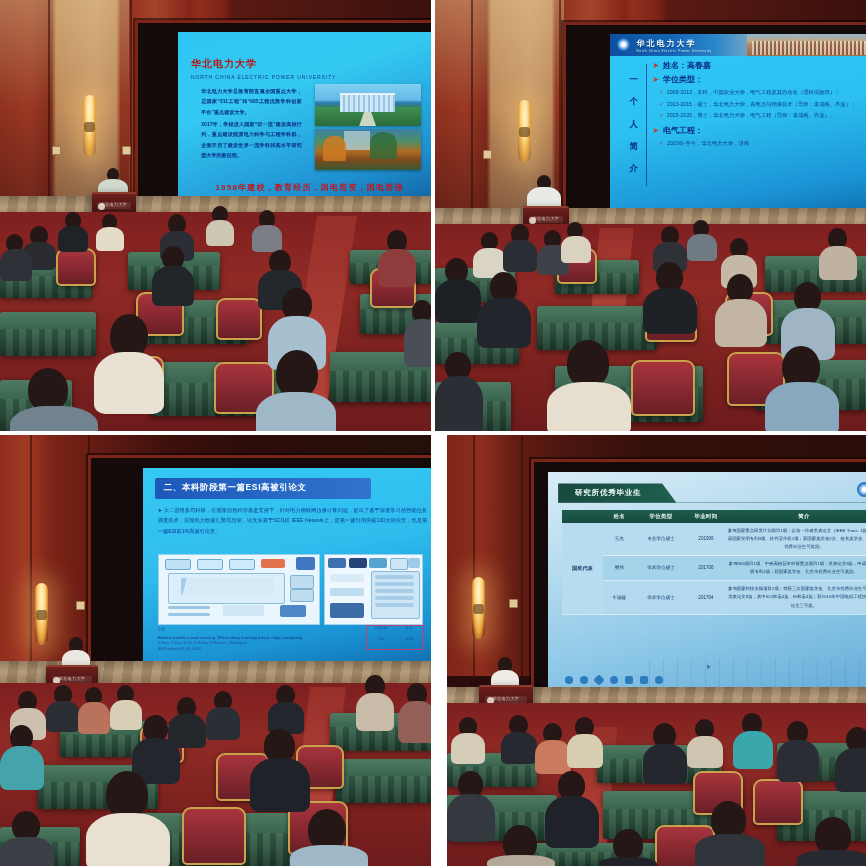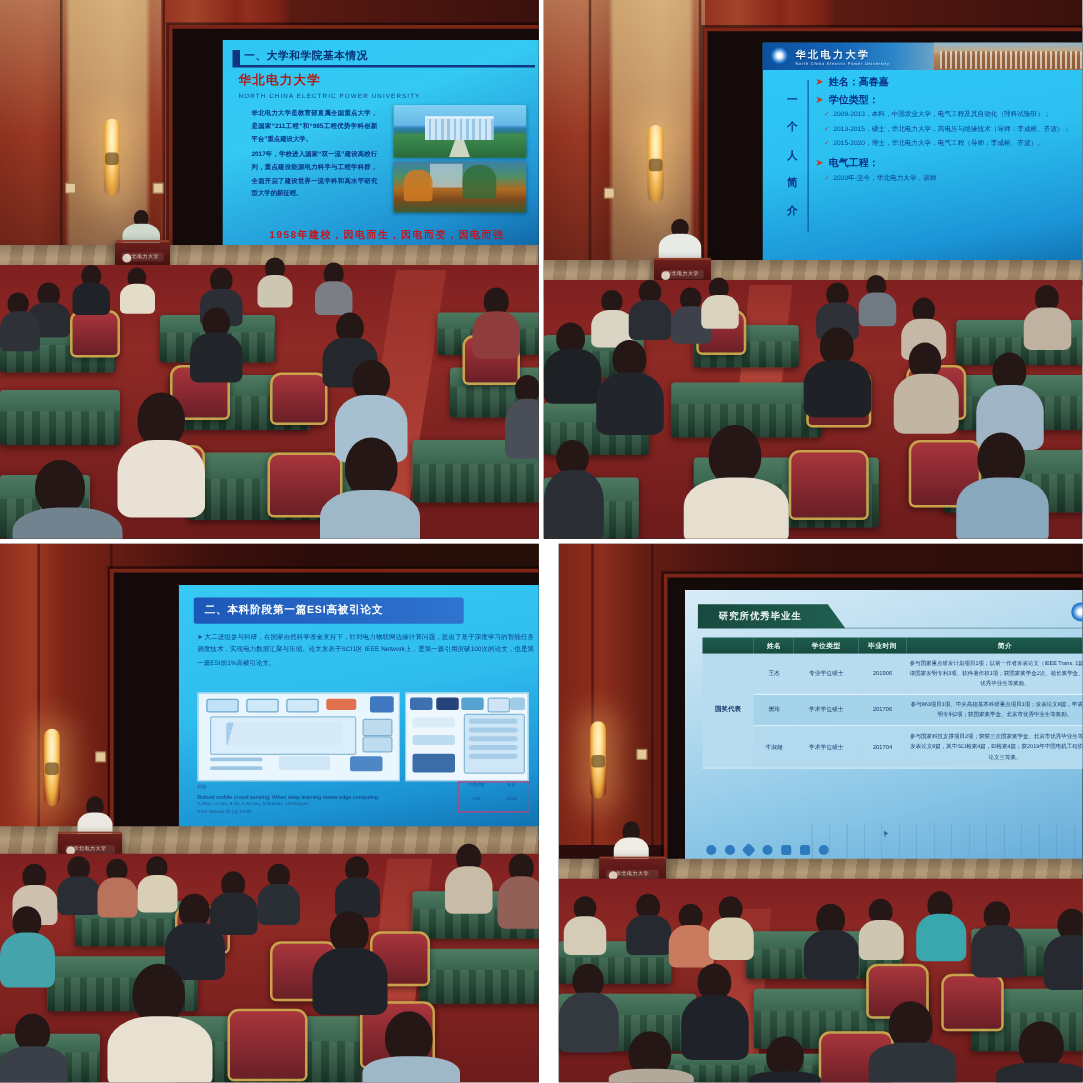--- a/index.html
+++ b/index.html
@@ -202,40 +202,35 @@
       <div class="woodseam" style="left:130px;top:0;width:2px;height:56%;"></div>
       <div class="sconce" style="left:83px;top:95px;">
           <div class="bowl"></div>
         </div>
       <div class="plug" style="left:52px;top:146px;"></div>
       <div class="plug" style="left:122px;top:146px;"></div>
 
       <div class="screenframe" style="left:135px;top:20px;width:296px;height:190px;">
         <div class="screen" style="left:40px;top:9px;right:-2px;bottom:7px;">
           <div class="s1">
-            <div class="bar">
-              <div class="tick"></div>
-              <div class="txt">一、大学和学院基本情况</div>
-              <div class="rule"></div>
-            </div>
             <div class="uni">华北电力大学</div>
             <div class="unien">NORTH CHINA ELECTRIC POWER  UNIVERSITY</div>
             <div class="para">华北电力大学是教育部直属全国重点大学，是国家“211工程”和“985工程优势学科创新平台”重点建设大学。</div>
             <div class="para" style="top:50%;">2017年，学校进入国家“双一流”建设高校行列，重点建设能源电力科学与工程学科群，全面开启了建设世界一流学科和高水平研究型大学的新征程。</div>
             <div class="ph ph1">
               <div class="lawn"></div>
                 <div class="path"></div>
                 <div class="bldg"></div>
             </div>
             <div class="ph ph2">
               <div class="b1"></div>
                 <div class="t1"></div>
                 <div class="t2"></div>
             </div>
-            <div class="slogan">1958年建校，因电而生，因电而变，因电而强</div>
+            <div class="slogan">1958年建校，教育经历，因电而变，因电而强</div>
             <div class="pn">1</div>
           </div>
         </div>
       </div>
 
       <div class="dado" style="top:196px;"></div>
 
       <div class="person" style="left:98px;top:168px;width:30px;height:32px;">
         <div class="head" style="left:9px;top:0;width:12px;height:13px;"></div>
         <div class="body" style="left:0;top:11px;width:30px;height:22px;background:#cfd9cd;"></div>

